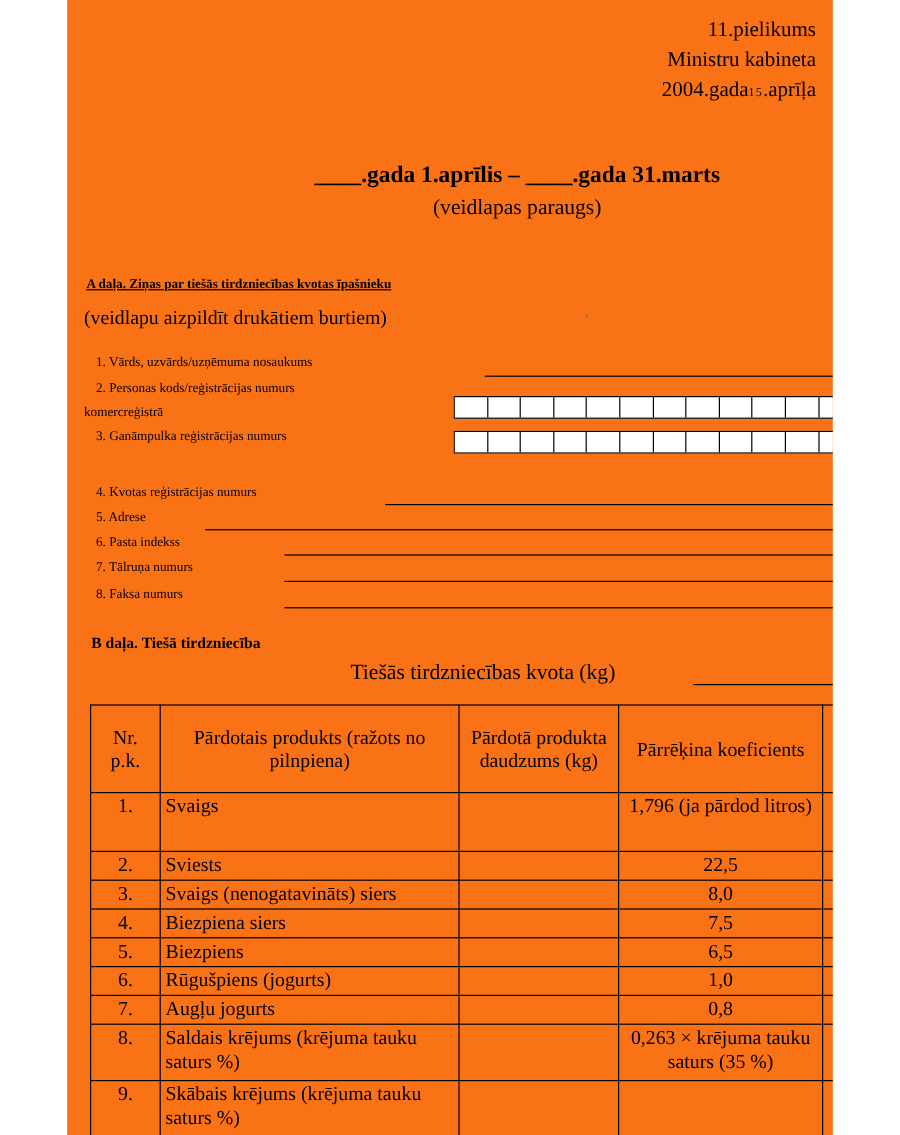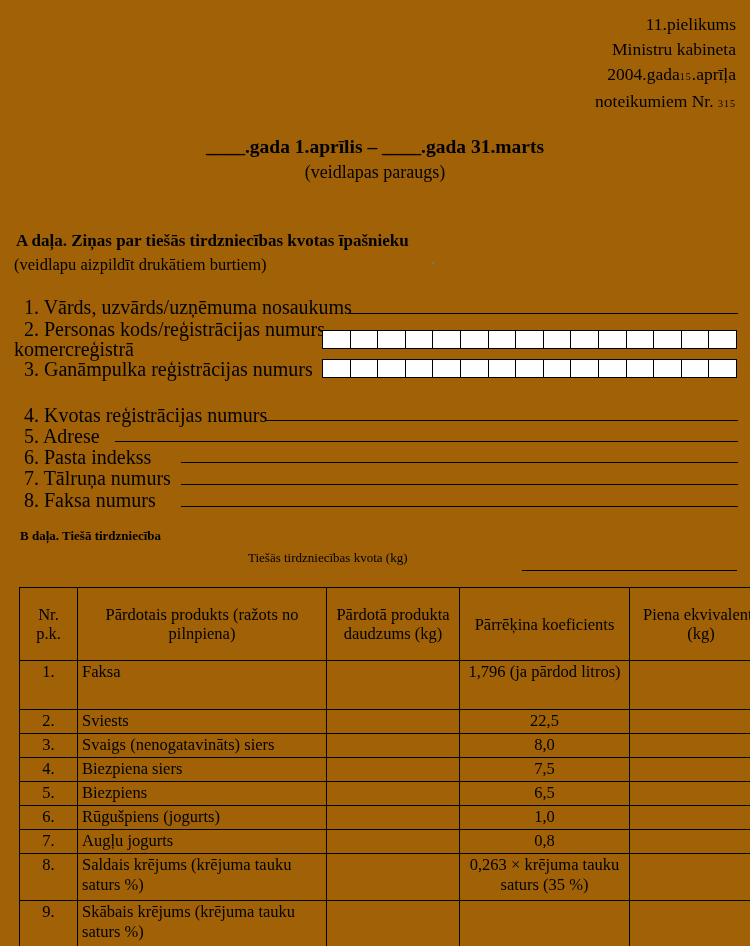--- a/index.html
+++ b/index.html
@@ -6,24 +6,24 @@
     margin: 0;
     padding: 0;
     background: #ffffff;
   }
   body {
     font-family: "Liberation Serif", "DejaVu Serif", serif;
     color: #000000;
   }
   #page {
     position: relative;
-    width: 750px;
+    width: 638px;
     height: 946px;
     margin: 0 auto;
-    background: #a16207;
+    background: #f97316;
     overflow: hidden;
   }
 
   
   .hdr-block {
     position: absolute;
     top: 12px;
     right: 14px;
     width: 300px;
     text-align: right;
@@ -56,22 +56,23 @@
     line-height: 25px;
     margin-top: 1px;
   }
 
   
   .sec-a-title {
     position: absolute;
     left: 16px;
     top: 231px;
     font-weight: bold;
-    font-size: 17px;
-    white-space: nowrap;
+    font-size: 11px;
+    white-space: nowrap;
+    text-decoration: underline;
   }
   .sec-a-sub {
     position: absolute;
     left: 14px;
     top: 255px;
     font-size: 16.5px;
     white-space: nowrap;
   }
   .stray-dot {
     position: absolute;
@@ -84,37 +85,37 @@
   .sec-b-title {
     position: absolute;
     left: 20px;
     top: 528px;
     font-weight: bold;
     font-size: 13px;
     white-space: nowrap;
   }
   .quota-label {
     position: absolute;
-    left: 248px;
+    left: 236px;
     top: 550px;
-    font-size: 13px;
+    font-size: 18px;
     white-space: nowrap;
   }
   .quota-rule {
     position: absolute;
     left: 522px;
     top: 570px;
     width: 215px;
     border-bottom: 1.6px solid #000;
   }
 
   
   .fld {
     position: absolute;
-    font-size: 20px;
+    font-size: 11px;
     white-space: nowrap;
   }
   .fld-num { display: inline-block; }
 
   
   .rule {
     position: absolute;
     border-bottom: 1.5px solid #000;
     height: 0;
   }
@@ -178,21 +179,20 @@
 </style>
 </head>
 <body>
 
 <div id="page">
 
   <div class="hdr-block">
     <div class="hdr-line">11.pielikums</div>
     <div class="hdr-line">Ministru kabineta</div>
     <div class="hdr-line"><span>2004.gada</span><span class="hdr-small">15</span><span>.aprīļa</span></div>
-    <div class="hdr-line"><span>noteikumiem Nr.</span> <span class="hdr-small">315</span></div>
   </div>
 
   <div class="title-wrap">
     <div class="title-2">____.gada 1.aprīlis – ____.gada 31.marts</div>
     <div class="title-3">(veidlapas paraugs)</div>
   </div>
 
   <div class="sec-a-title">A daļa. Ziņas par tiešās tirdzniecības kvotas īpašnieku</div>
   <div class="sec-a-sub">(veidlapu aizpildīt drukātiem burtiem)</div>
   <div class="stray-dot"></div>
@@ -292,21 +292,21 @@
           </th>
           <th class="c2">Pārdotais produkts (ražots no pilnpiena)</th>
           <th class="c3">Pārdotā produkta daudzums (kg)</th>
           <th class="c4">Pārrēķina koeficients</th>
           <th class="c5">Piena ekvivalents (kg)</th>
         </tr>
       </thead>
       <tbody>
         <tr class="r-tall">
           <td class="num">1.</td>
-          <td class="prod">Faksa</td>
+          <td class="prod">Svaigs</td>
           <td class="blankcell"></td>
           <td class="coef">1,796 (ja pārdod litros)</td>
           <td class="blankcell"></td>
         </tr>
         <tr class="r-norm">
           <td class="num">2.</td>
           <td class="prod">Sviests</td>
           <td class="blankcell"></td>
           <td class="coef">22,5</td>
           <td class="blankcell"></td>

